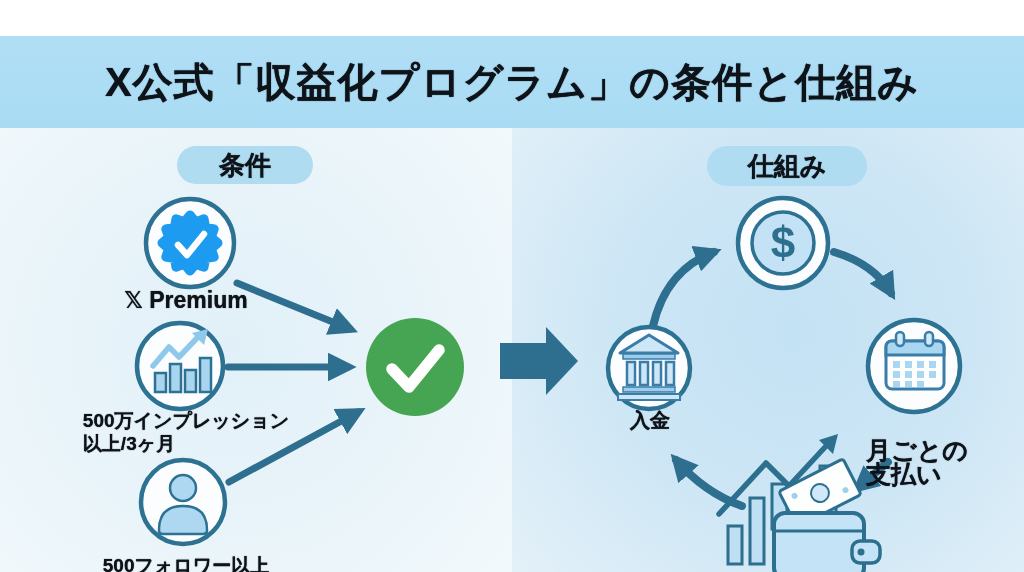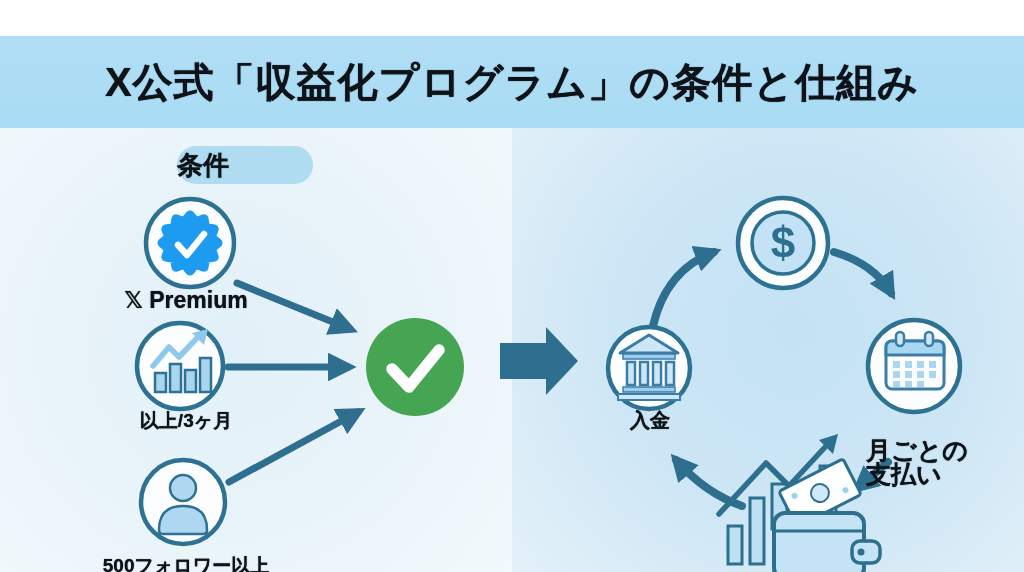--- a/index.html
+++ b/index.html
@@ -21,21 +21,21 @@
   .panel-left{
     position:absolute;left:0;top:92px;width:512px;height:480px;
     background:radial-gradient(circle at 45% 45%,#e1f0f8 0%,#ebf5fa 60%,#f4fafd 100%);
   }
   .panel-right{
     position:absolute;left:512px;top:92px;width:512px;height:480px;
     background:radial-gradient(circle at 55% 42%,#c3e2f4 0%,#cde6f5 45%,#e6f2f9 100%);
   }
   svg.overlay{position:absolute;left:0;top:0;width:1024px;height:572px;}
   .pill{
-    position:absolute;display:flex;align-items:center;
+    position:absolute;display:flex;align-items:center;justify-content:center;
     background:#afdcf1;border-radius:20px;
     font-weight:700;color:#0d1318;text-shadow:0 0 1px #0d1318;
   }
   .pill-left{left:177px;top:110px;width:136px;height:38px;font-size:26px;}
   .pill-right{left:707px;top:110px;width:160px;height:40px;font-size:26px;}
   .lbl{
     position:absolute;transform:translateX(-50%);
     font-weight:700;color:#0d1318;text-align:left;white-space:nowrap;
     text-shadow:0 0 1px #0d1318;
   }
@@ -174,24 +174,28 @@
       <rect x="774" y="477" width="90" height="66" rx="11" fill="#c5e3f6" stroke="#2d6f8e" stroke-width="4"></rect>
       <path d="M774,495 L864,495" stroke="#2d6f8e" stroke-width="3" fill="none"></path>
       <rect x="852" y="505" width="28" height="22" rx="8" fill="#c5e3f6" stroke="#2d6f8e" stroke-width="3.5"></rect>
       <circle cx="861" cy="516" r="3.5" fill="#2d6f8e"></circle>
     </g>
   </svg>
 
   <div class="pill pill-left">
     <span>条件</span>
   </div>
+  <div class="pill pill-right">
+    <span>仕組み</span>
+  </div>
 
   <div class="lbl lbl-premium">𝕏 Premium</div>
 
   <div class="lbl lbl-impressions">
+    <div>500万インプレッション</div>
     <div>以上/3ヶ月</div>
   </div>
 
   <div class="lbl lbl-followers">500フォロワー以上</div>
 
 
 
   <div class="lbl lbl-monthly">
     <div>月ごとの</div>
     <div>支払い</div>

